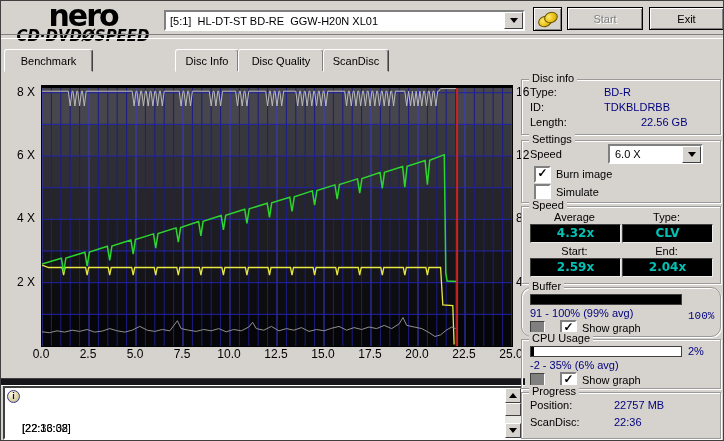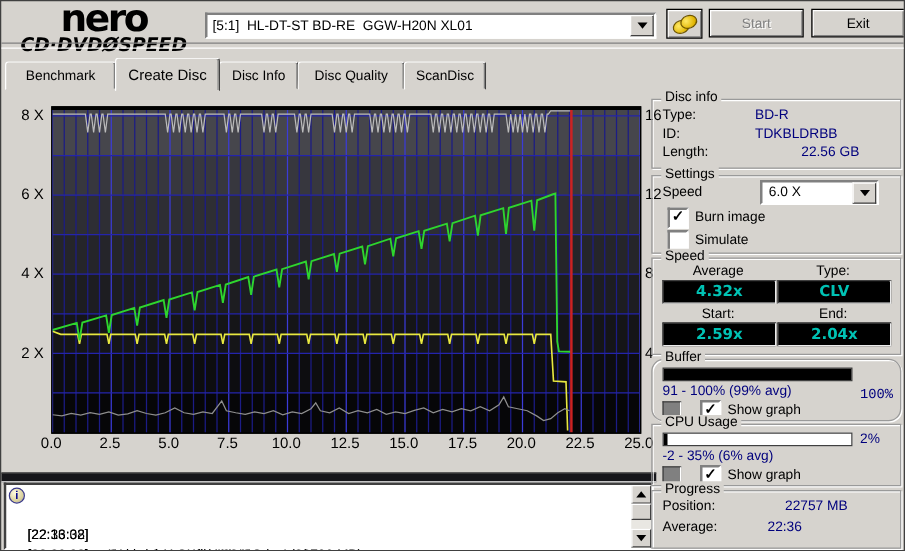--- a/index.html
+++ b/index.html
@@ -88,23 +88,20 @@
       <span>Start</span>
     </div>
   <div class="abs btn exitbtn">
       <span>Exit</span>
     </div>
 
   <div class="abs top-sep"></div>
 
   <div class="tab" style="left:3px;top:48px;width:87px;height:21px;">
       <span>Benchmark</span>
-    </div>
-  <div class="tab active" style="left:91px;top:45px;width:82px;height:25px;">
-      <span>Create Disc</span>
     </div>
   <div class="tab" style="left:174px;top:48px;width:62px;height:21px;">
       <span>Disc Info</span>
     </div>
   <div class="tab" style="left:237px;top:48px;width:84px;height:21px;">
       <span>Disc Quality</span>
     </div>
   <div class="tab" style="left:322px;top:48px;width:64px;height:21px;">
       <span>ScanDisc</span>
     </div>
@@ -293,18 +290,18 @@
     <span class="rowlab navy" style="left:166px;top:5px;">2%</span>
     <span class="rowlab navy" style="left:8px;top:19px;">-2 - 35% (6% avg)</span>
     <span class="swatch" style="left:8px;top:33px;"></span>
     <span class="cb" style="left:38px;top:32px;"><span>✓</span></span>
     <span class="cblab" style="left:60px;top:34px;">Show graph</span>
   </div>
 
   <div class="fieldset" style="top:391px;height:47px;">
     <span class="legend">Progress</span>
     <span class="rowlab" style="left:8px;top:6px;">Position:</span>
-    <span class="rowlab navy" style="left:106px;top:6px;text-align:center;">22757 MB</span>
-    <span class="rowlab" style="left:8px;top:23px;">Average:</span>
+    <span class="rowlab navy" style="left:92px;top:6px;text-align:center;">22757 MB</span>
+    <span class="rowlab" style="left:8px;top:23px;">ScanDisc:</span>
     <span class="rowlab navy" style="left:92px;top:23px;">22:36</span>
   </div>
 
 </div>
 
 </body></html>

